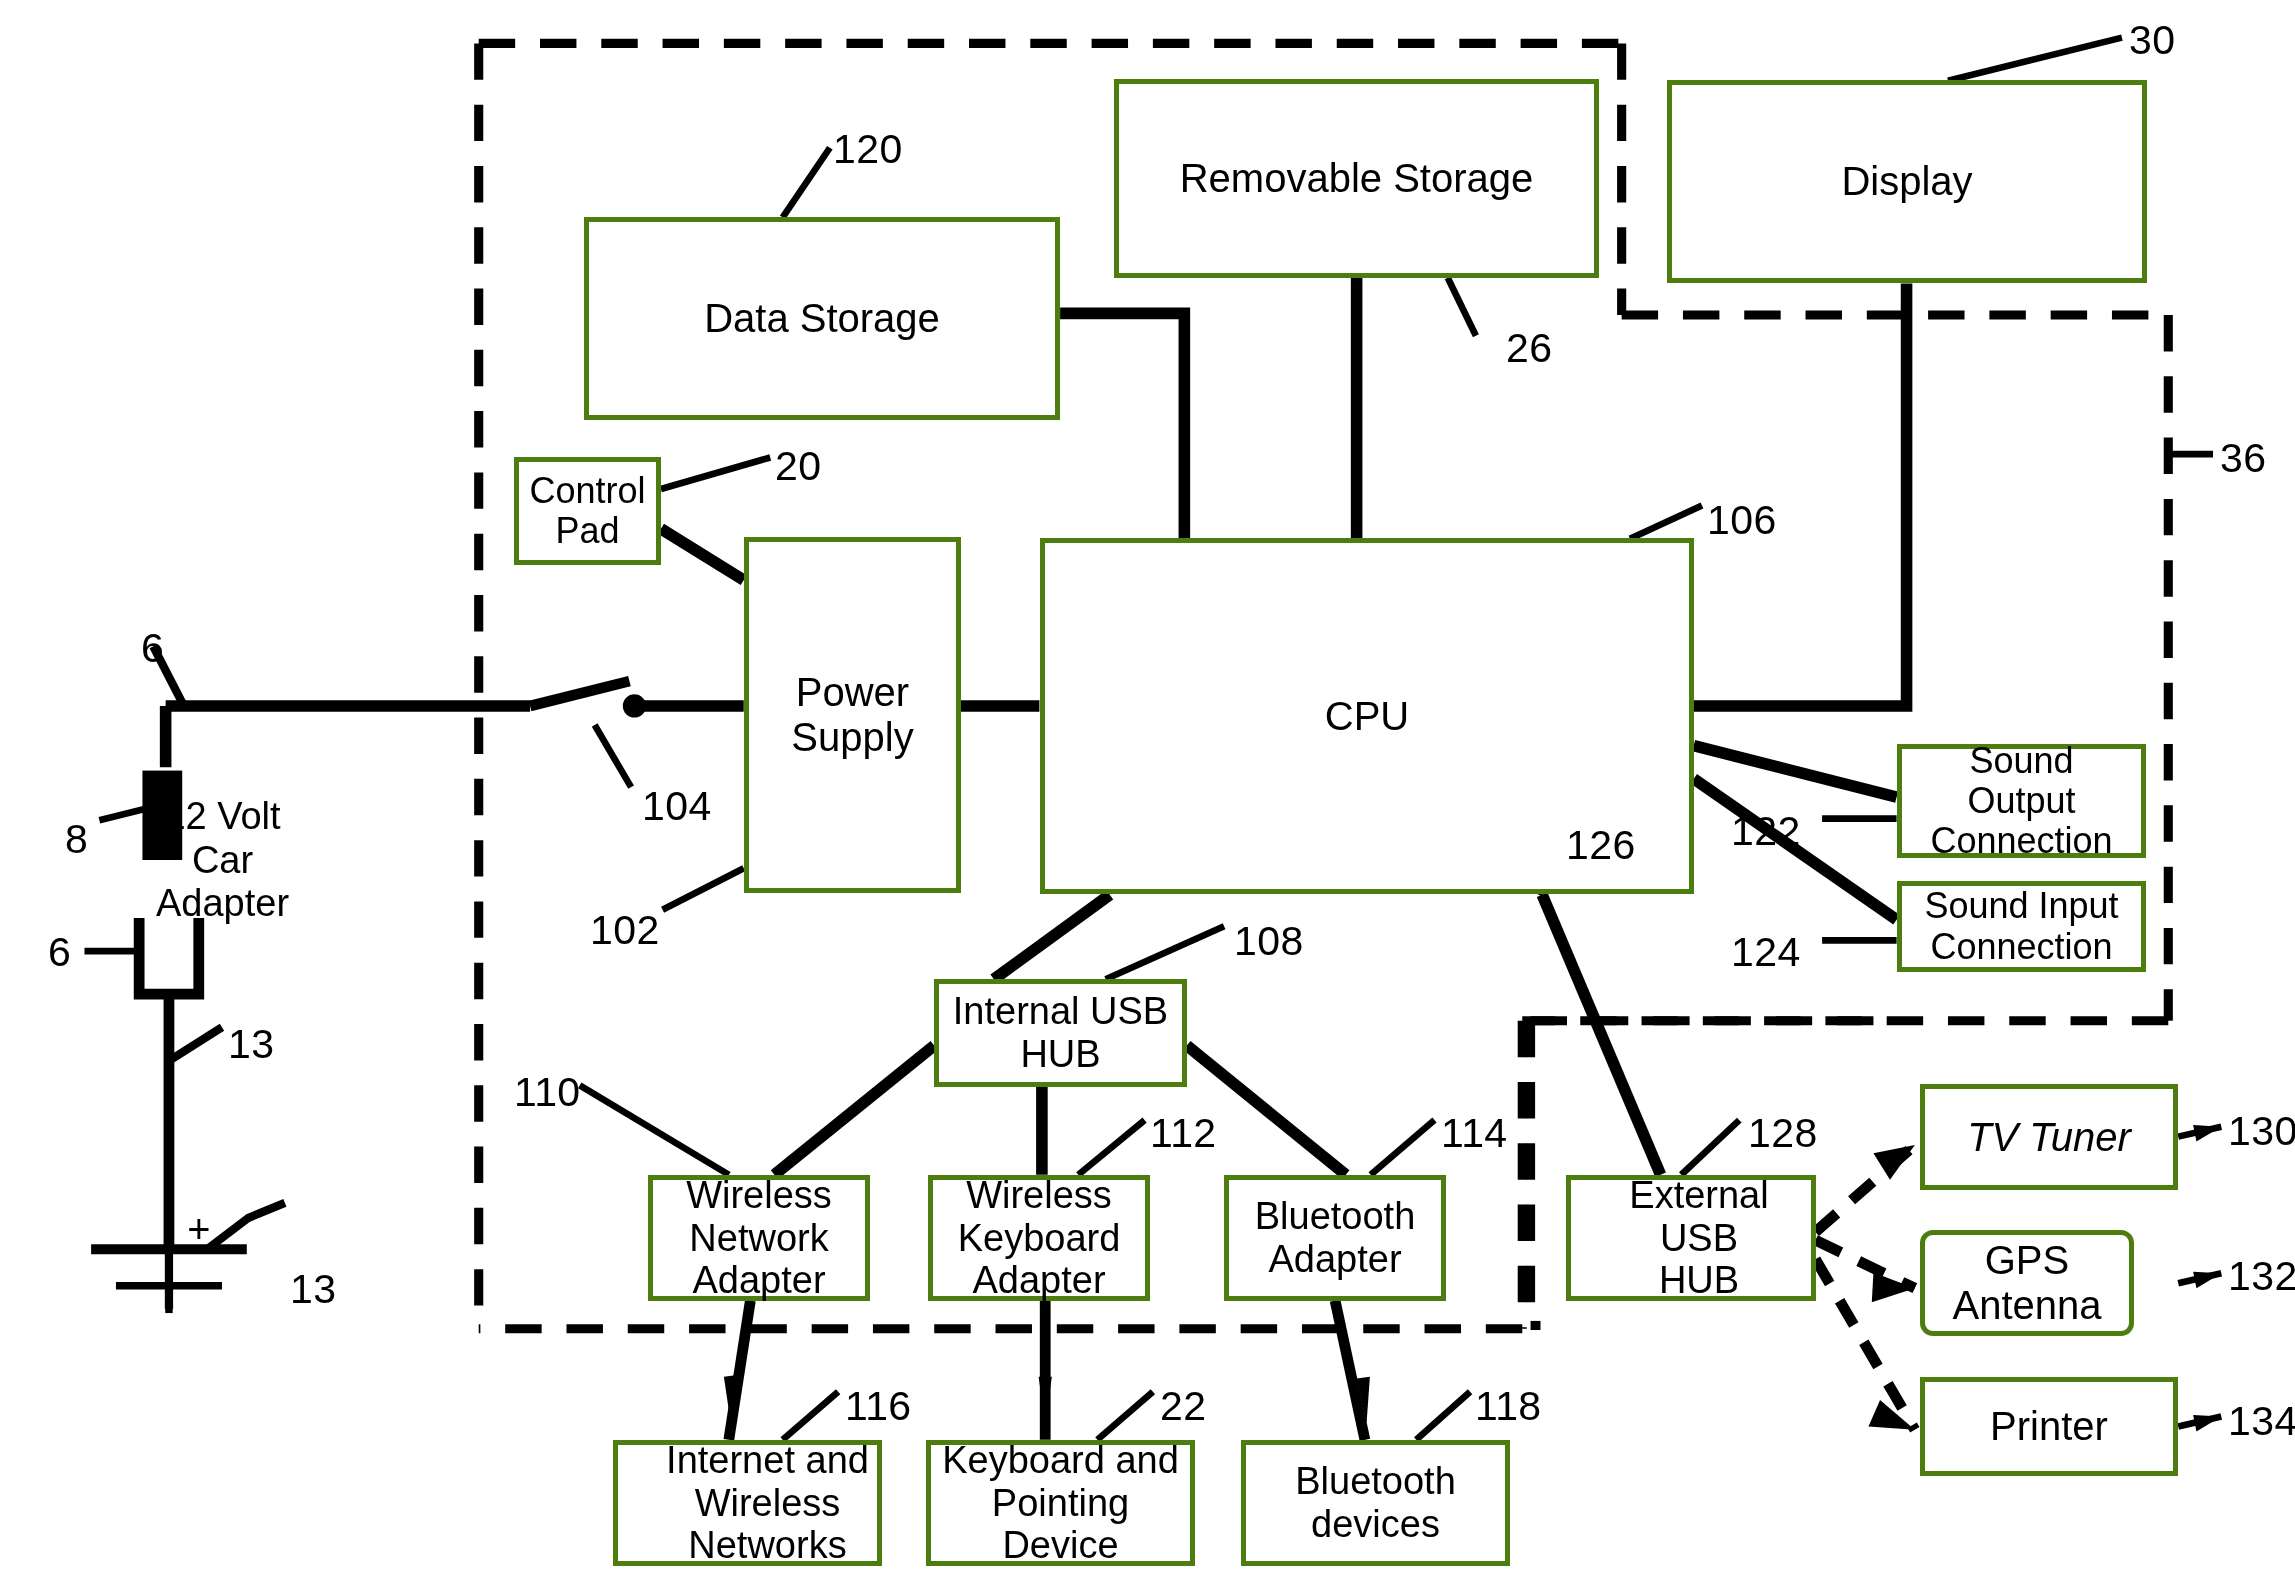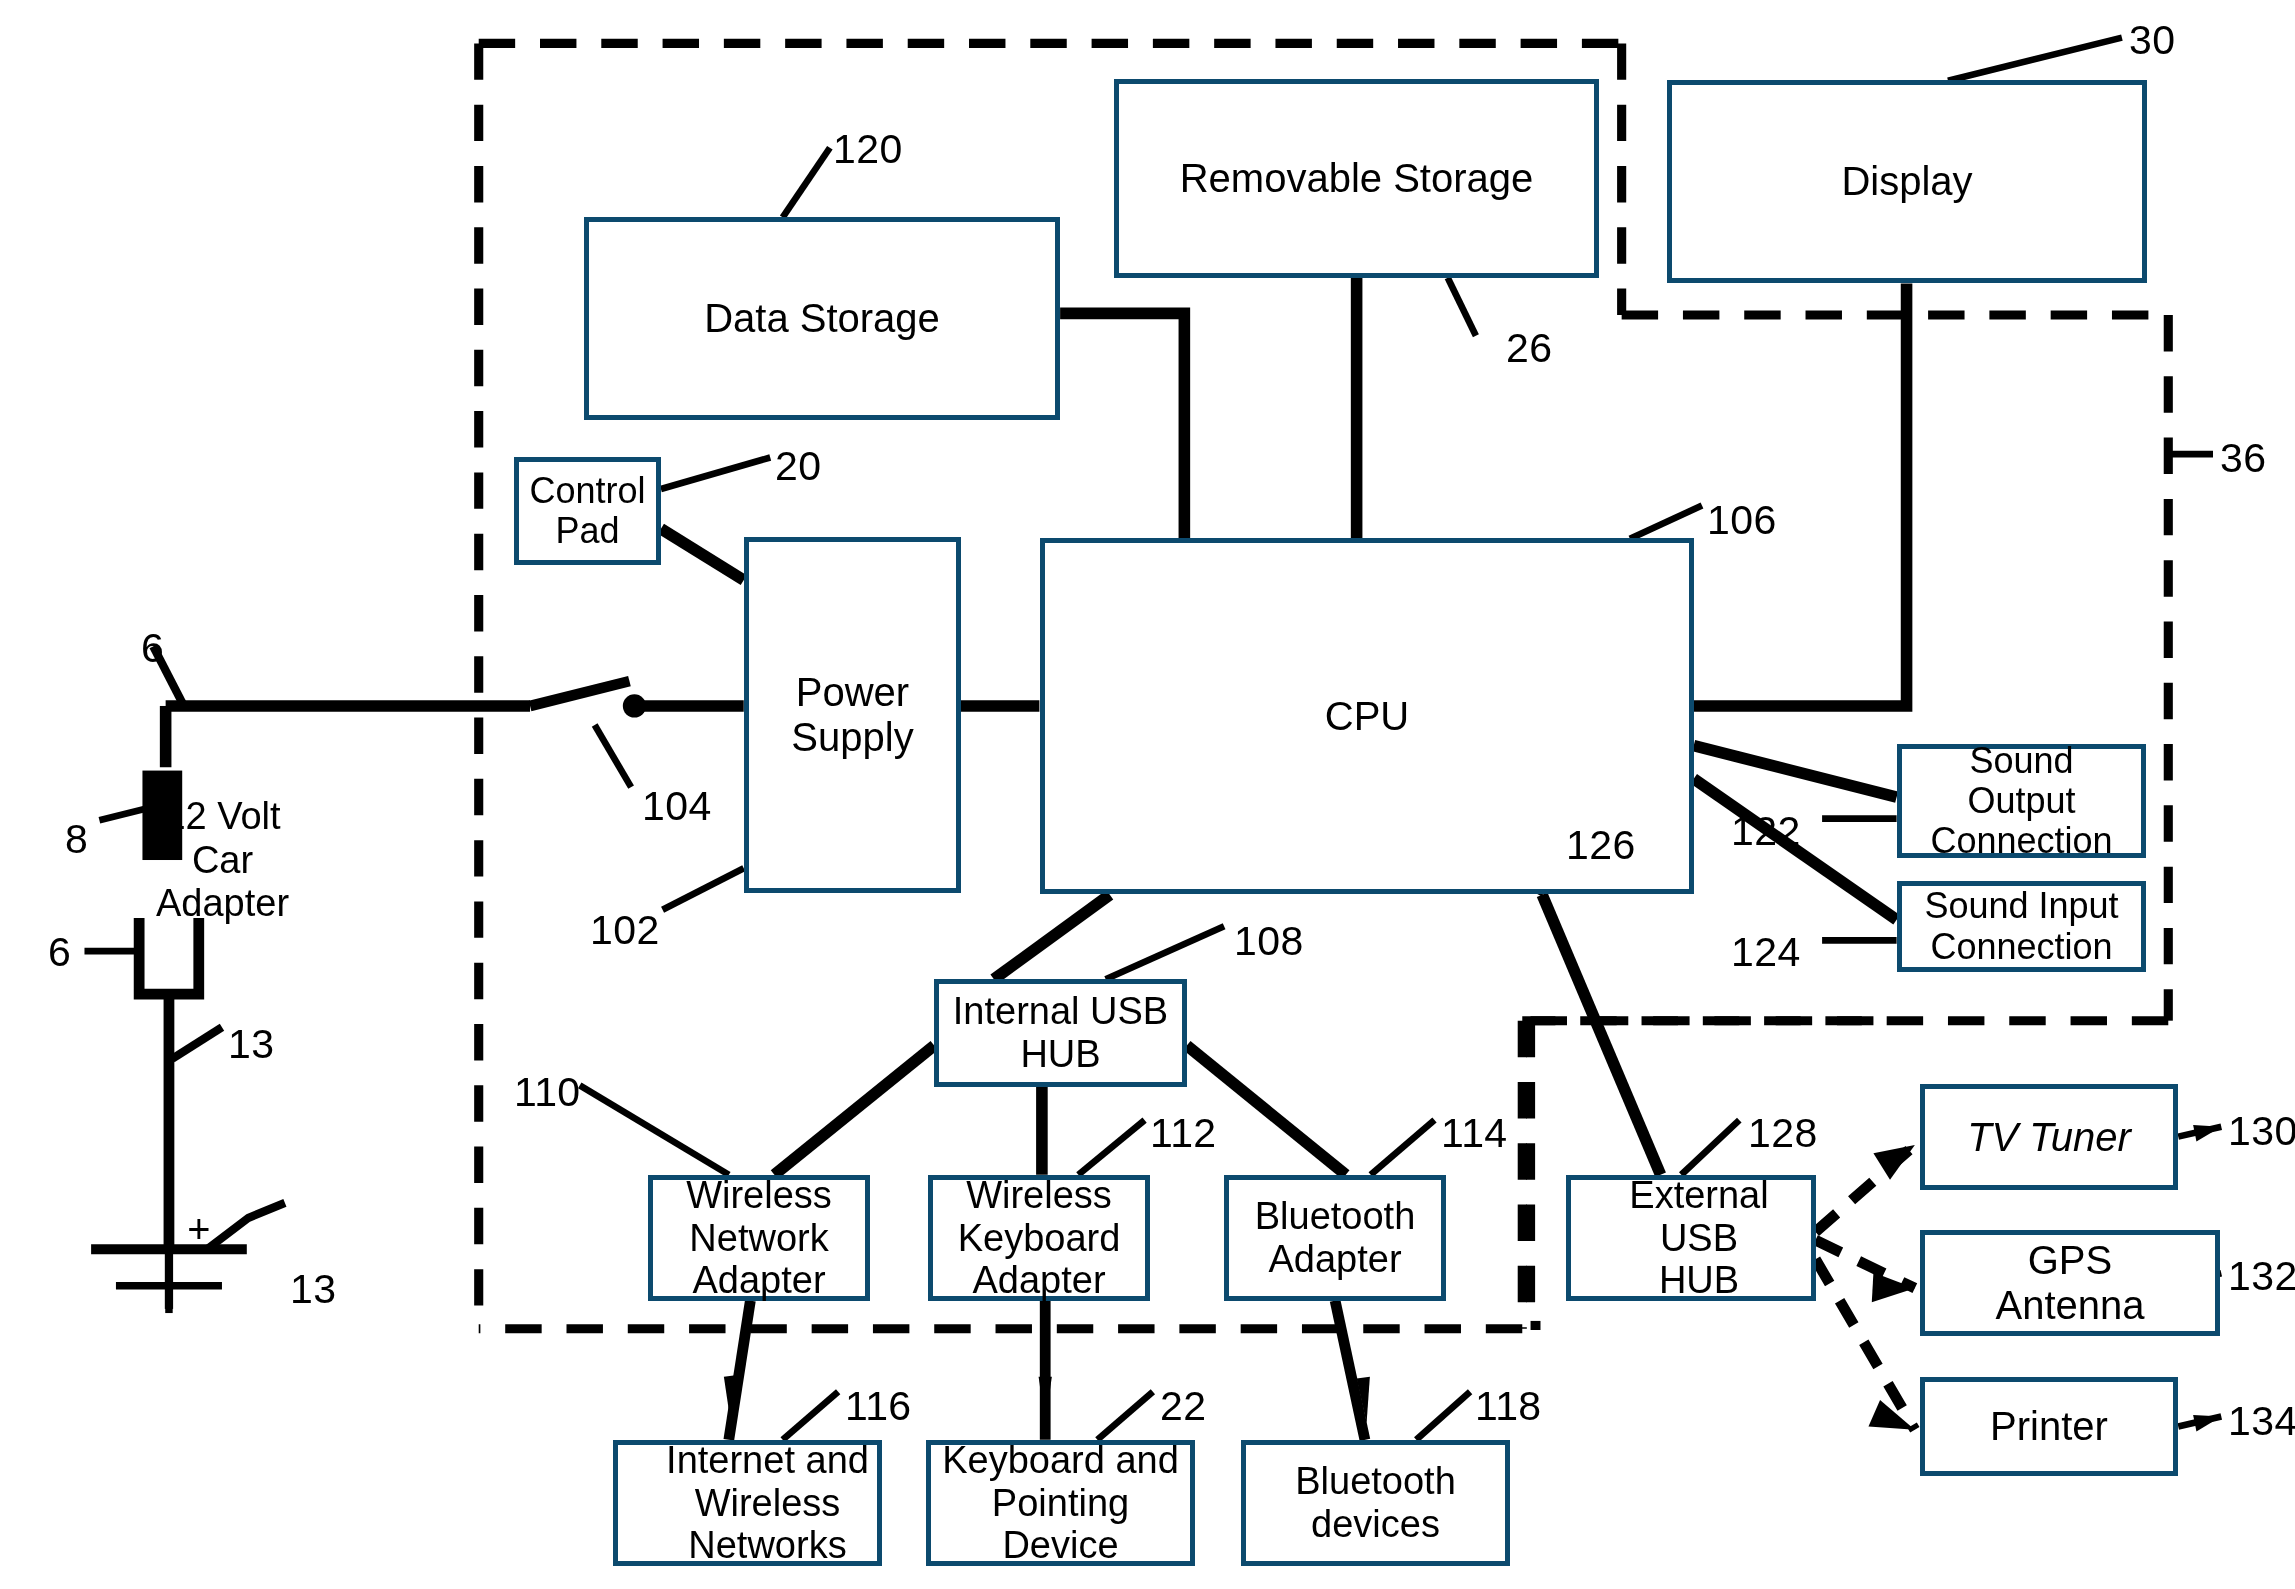--- a/index.html
+++ b/index.html
@@ -19,21 +19,21 @@
     position: absolute;
     left: 0;
     top: 0;
     width: 2295px;
     height: 1590px;
   }
   
   .blk {
     position: absolute;
     box-sizing: border-box;
-    border: 5px solid #0c4a6e;
+    border: 5px solid #4d7c0f;
     background: #ffffff;
     display: flex;
     align-items: center;
     justify-content: center;
     text-align: center;
     color: #000;
     line-height: 1.12;
     z-index: 5;
   }
   .blk .lbl { display: block; padding: 0 5px; }
@@ -246,21 +246,21 @@
   </div>
 
   <div class="blk" style="left:1566px;top:1175px;width:250px;height:126px;font-size:38px;padding-left:16px;">
     <span class="lbl">External USB<br>HUB</span>
   </div>
 
   <div class="blk" style="left:1920px;top:1084px;width:258px;height:106px;font-size:40px;font-style:italic;">
     <span class="lbl">TV Tuner</span>
   </div>
 
-  <div class="blk" style="left:1920px;top:1230px;width:300px;height:106px;font-size:40px;">
+  <div class="blk" style="left:1920px;top:1230px;width:214px;height:106px;font-size:40px;border-radius:13px;">
     <span class="lbl">GPS<br>Antenna</span>
   </div>
 
   <div class="blk" style="left:1920px;top:1377px;width:258px;height:99px;font-size:40px;">
     <span class="lbl">Printer</span>
   </div>
 
   <div class="blk" style="left:613px;top:1440px;width:269px;height:126px;font-size:38px;padding-left:40px;">
     <span class="lbl">Internet and<br>Wireless<br>Networks</span>
   </div>

